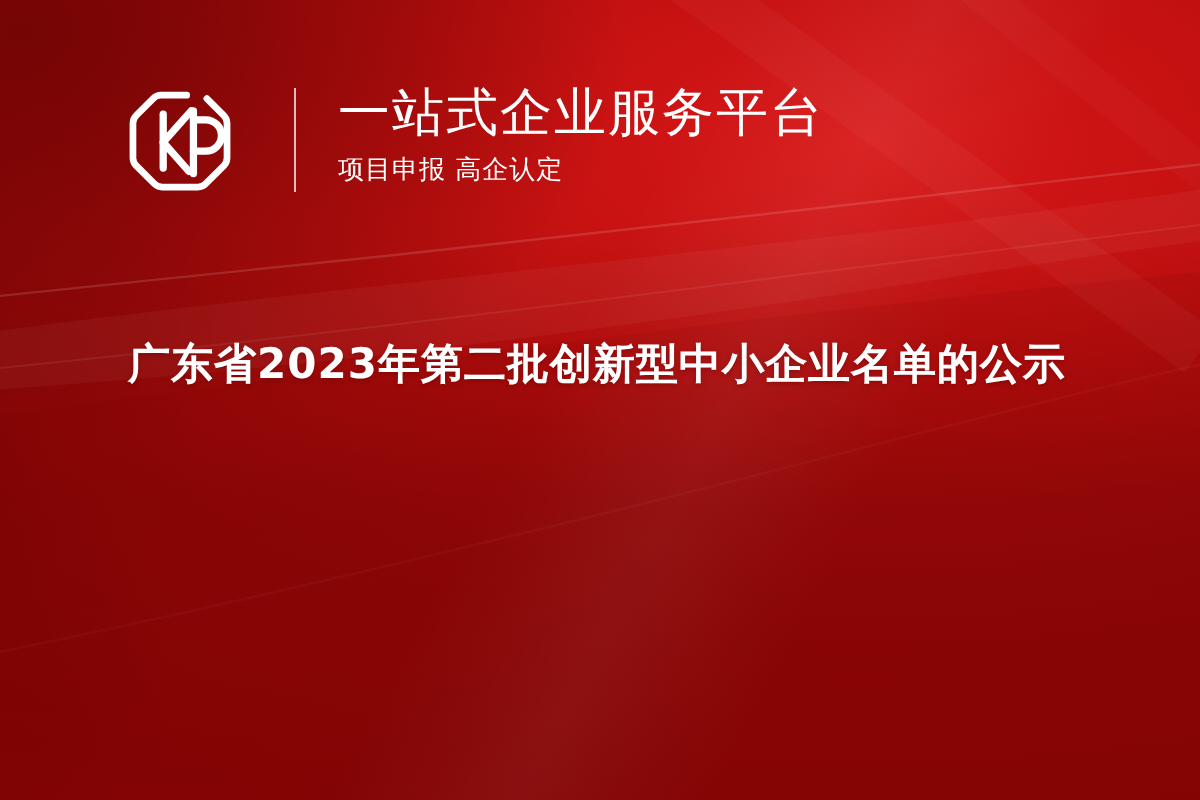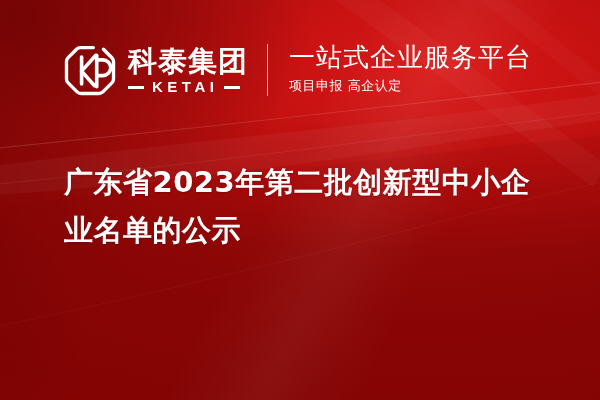--- a/index.html
+++ b/index.html
@@ -152,21 +152,21 @@
     font-family: "DejaVu Serif", "Liberation Serif", serif;
   }
 
   
   .title {
     position: absolute;
     left: 64px;
     top: 158px;
     width: 470px;
     color: #ffffff;
-    font-size: 29px;
+    font-size: 21px;
     font-weight: 700;
     line-height: 48px;
     letter-spacing: 0.5px;
     font-family: "DejaVu Sans", "Liberation Sans", sans-serif;
     text-shadow: 0 1px 2px rgba(80,0,0,0.35);
   }
 </style>
 </head>
 <body>
 
@@ -206,28 +206,20 @@
           <path d="M 35 27 L 35 75"></path>
           <path d="M 60 24 L 35 52 L 58 78"></path>
         </g>
         <g fill="none" stroke="#ffffff" stroke-width="6.5" stroke-linecap="round" stroke-linejoin="round">
 
           <path d="M 62 24 L 62 80"></path>
           <path d="M 62 32 L 73 32 A 14 14 0 0 1 73 60 L 62 60"></path>
         </g>
       </svg>
 
-      <div class="logo-words">
-        <div class="logo-cn">科泰集团</div>
-        <div class="logo-en">
-          <span class="dash"></span>
-          <span class="word">KETAI</span>
-          <span class="dash"></span>
-        </div>
-      </div>
     </div>
 
     <div class="divider"></div>
 
     <div class="tagline">
       <div class="tagline-main">一站式企业服务平台</div>
       <div class="tagline-sub">项目申报 高企认定</div>
     </div>
   </div>
 

